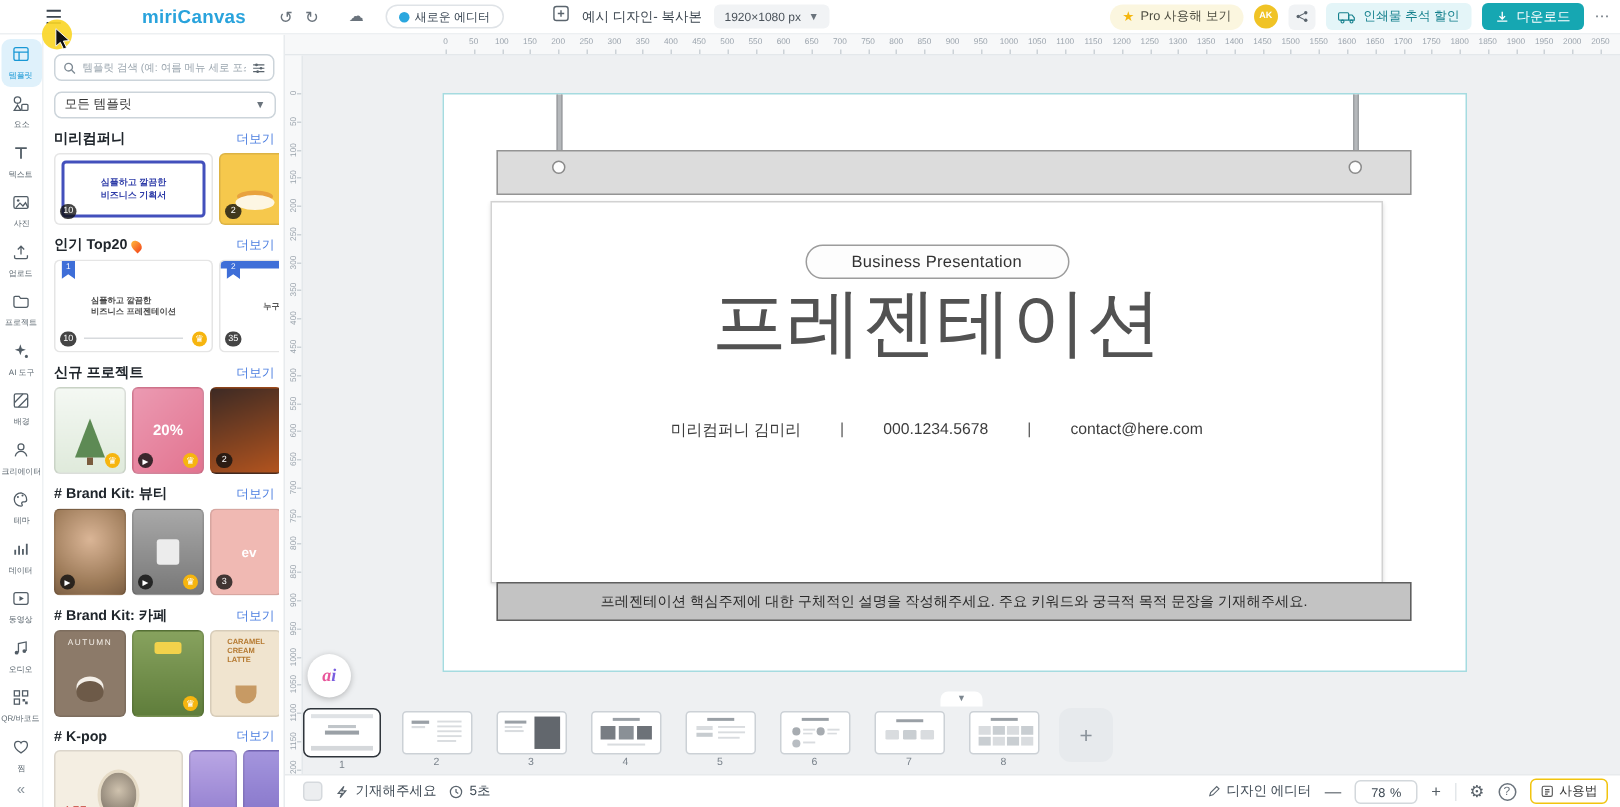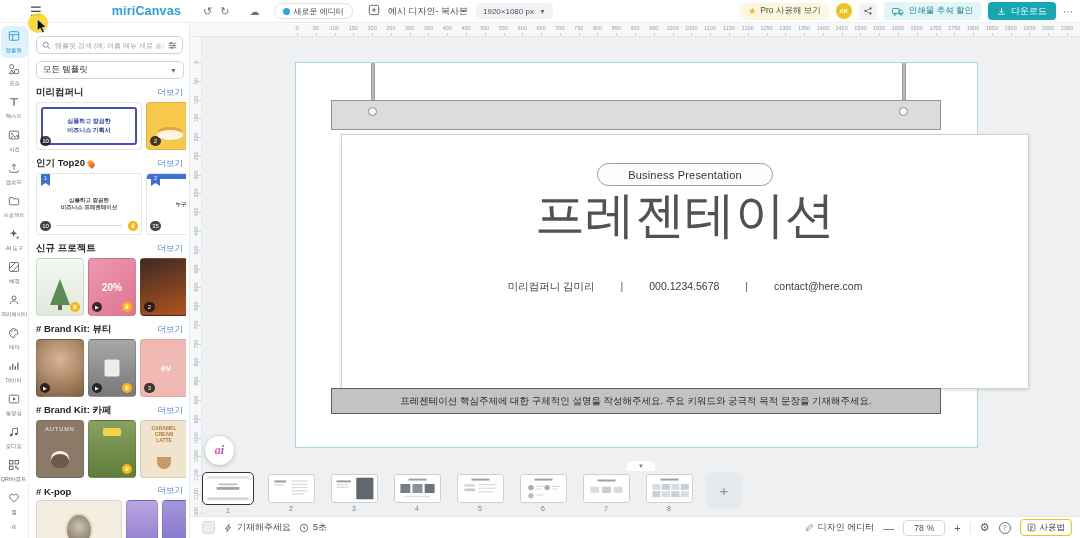--- a/index.html
+++ b/index.html
@@ -3,21 +3,21 @@
 <meta charset="utf-8">
 <style>
   * { margin:0; padding:0; box-sizing:border-box; }
   html,body { width:1080px; height:538px; overflow:hidden; }
   body { font-family:"Liberation Sans", sans-serif; background:#fff; position:relative; }
 
   
   .topbar { position:absolute; top:0; left:0; right:0; height:23px; background:#fff;
             border-bottom:1px solid #edf0f2; display:flex; align-items:center; z-index:40; }
   .hamburger { margin-left:30px; font-size:13px; color:#3c4650; background:none; border:none; cursor:pointer; }
-  .logo { margin-left:30px; font-size:12.5px; font-weight:bold; color:#29a3dc; letter-spacing:.2px;padding-left:40px; }
+  .logo { margin-left:13px; font-size:12.5px; font-weight:bold; color:#29a3dc; letter-spacing:.2px;padding-left:40px; }
   .tb-ic { background:none; border:none; color:#6a737c; font-size:11px; cursor:pointer; }
   .undo { margin-left:22px; } .redo { margin-left:8px; } .cloud { margin-left:20px; font-size:10px; }
   .badge-new { margin-left:14px; height:16px; display:flex; align-items:center; gap:4px; padding:0 8px;
                border:1px solid #dfe3e7; border-radius:9px; font-size:8px; color:#3a4754; background:#fff; }
   .badge-new .dot { width:7px; height:7px; border-radius:50%; background:#2aa7df; display:inline-block; }
   .tb-center { position:absolute; left:368px; top:0; height:100%; display:flex; align-items:center; gap:8px; }
   .newfile svg { width:12px; height:12px; }
   .doc-title { font-size:9px; color:#3c4650; }
   .size-pill { height:16px; display:flex; align-items:center; gap:5px; background:#f1f3f5; border:none;
                border-radius:4px; padding:0 7px; font-size:8px; color:#4a525a; cursor:pointer; }
@@ -63,21 +63,21 @@
   .filter-select .chev { margin-left:auto; }
   .sec-head { display:flex; align-items:center; margin:7px 6px 3px 7px; }
   .sec-title { font-size:9.5px; font-weight:bold; color:#20262c; display:flex; align-items:center; gap:3px; }
   .flame { width:6px; height:8px; background:linear-gradient(180deg,#ffb03a,#f4511e); border-radius:50% 50% 50% 0;
            transform:rotate(-45deg); display:inline-block; }
   .sec-more { margin-left:auto; font-size:8.5px; color:#4a7de0; background:none; border:none; cursor:pointer; }
   .thumb-row { display:flex; gap:4px; margin-left:7px; width:150px; overflow:hidden; }
   .thumb { position:relative; flex:0 0 auto; height:100%; border-radius:4px; overflow:hidden;
            border:1px solid rgba(0,0,0,.10); cursor:pointer; }
   .th-text { position:absolute; inset:0; display:flex; align-items:center; justify-content:center;
-             text-align:center; white-space:pre-line; }
+             text-align:left; white-space:pre-line; }
   .b-num { position:absolute; left:3px; bottom:3px; min-width:11px; height:10px; border-radius:5px;
            background:rgba(15,15,15,.78); color:#fff; font-size:6px; line-height:10px; text-align:center; padding:0 2px; }
   .b-play { position:absolute; left:3px; bottom:3px; width:10px; height:10px; border-radius:50%;
             background:rgba(15,15,15,.8); color:#fff; font-size:5px; display:flex; align-items:center; justify-content:center; }
   .b-crown { position:absolute; right:3px; bottom:3px; width:10px; height:10px; border-radius:50%;
              background:#f6b50f; color:#fff; font-size:6.5px; display:flex; align-items:center; justify-content:center; }
   .ribbon { position:absolute; top:0; left:4px; width:9px; height:12px; background:#3e6ed8; color:#fff; font-size:5.5px;
             display:flex; align-items:flex-start; justify-content:center; padding-top:1px;
             clip-path:polygon(0 0,100% 0,100% 100%,50% 74%,0 100%); }
   
@@ -131,21 +131,21 @@
   .hruler .rn { position:absolute; top:2px; width:20px; margin-left:-10px; text-align:center; font-size:5.5px; color:#9aa3ac; }
   .hruler .rt { position:absolute; bottom:0; width:1px; height:3px; background:#ccd2d7; }
   .vruler { position:absolute; top:14px; left:0; width:12px; bottom:22px; background:#f7f8f9; border-right:1px solid #e4e8eb; overflow:hidden; }
   .vruler .rn { position:absolute; left:-4px; width:20px; text-align:center; font-size:5.5px; color:#9aa3ac; transform:rotate(-90deg); }
   .vruler .rt { position:absolute; right:0; height:1px; width:3px; background:#ccd2d7; }
 
   .page { position:absolute; left:105px; top:39px; width:683px; height:386px; background:#fff; border:1px solid #a5dbe0; }
   .rope { position:absolute; top:0; width:4px; height:40px; background:#b5b8bb; border-left:1px solid #9da0a3; border-right:1px solid #9da0a3; }
   .board { position:absolute; left:35px; top:37px; width:610px; height:30px; background:#dcdcdc; border:1px solid #949494; }
   .ring { position:absolute; width:9px; height:9px; border-radius:50%; background:#fdfdfd; border:1.5px solid #8a8a8a; top:44px; }
-  .card { position:absolute; left:45px; top:71px; width:688px; height:255px; background:#fff; border:1px solid #d2d2d2;
+  .card { position:absolute; left:31px; top:71px; width:595px; height:255px; background:#fff; border:1px solid #d2d2d2;
           box-shadow:0 1px 3px rgba(0,0,0,.15); }
   .tag-pill { width:176px; height:23px; margin:28px auto 0; border:1px solid #9c9c9c; border-radius:12px; background:#fdfdfd;
               display:flex; align-items:center; justify-content:center; font-size:11px; color:#333; letter-spacing:.2px; }
   .title1 { margin-top:14px; text-align:center; font-size:44px; line-height:1.08; color:#b5b5b5; }
   .title2 { margin-top:2px; text-align:center; font-size:50px; line-height:1.08; color:#525252; }
   .contact { margin-top:38px; display:flex; justify-content:center; gap:26px; font-size:10.5px; color:#3d3d3d; }
   .contact .sep { color:#5a5a5a; }
   .slide-footer { position:absolute; left:35px; top:325px; width:610px; height:26px; background:#c3c3c3;
                   border:1px solid #5f5f5f; display:flex; align-items:center; justify-content:center;
                   font-size:9.5px; color:#2a2a2a; }

